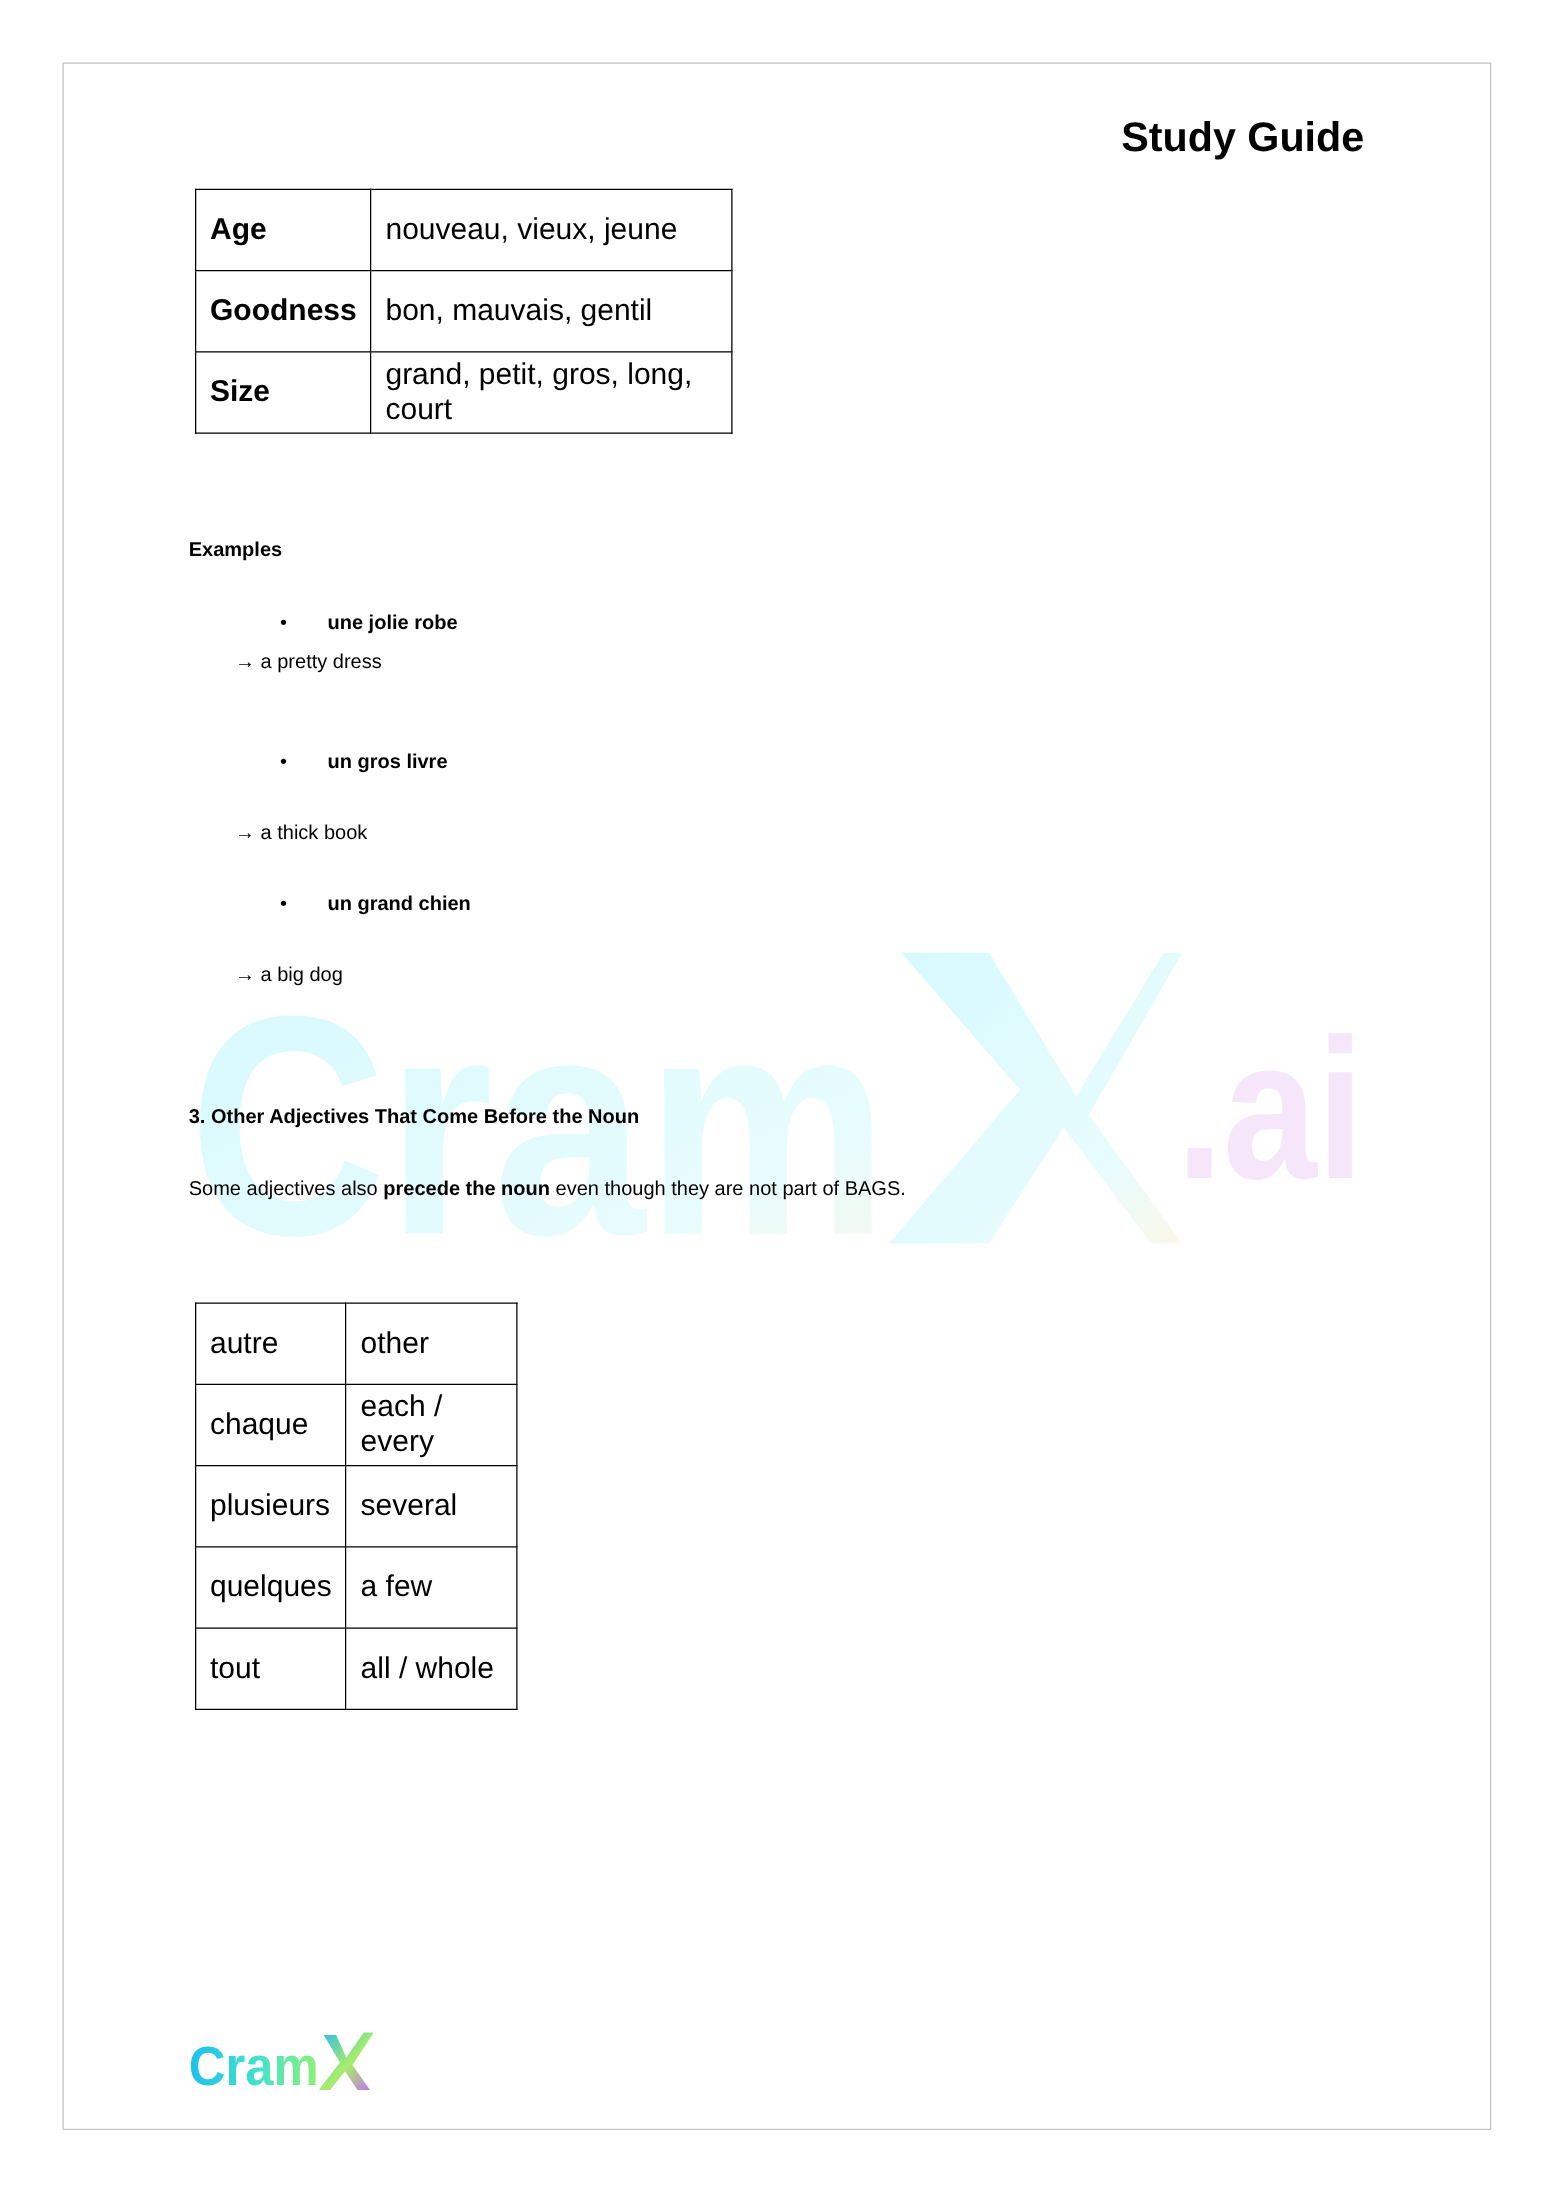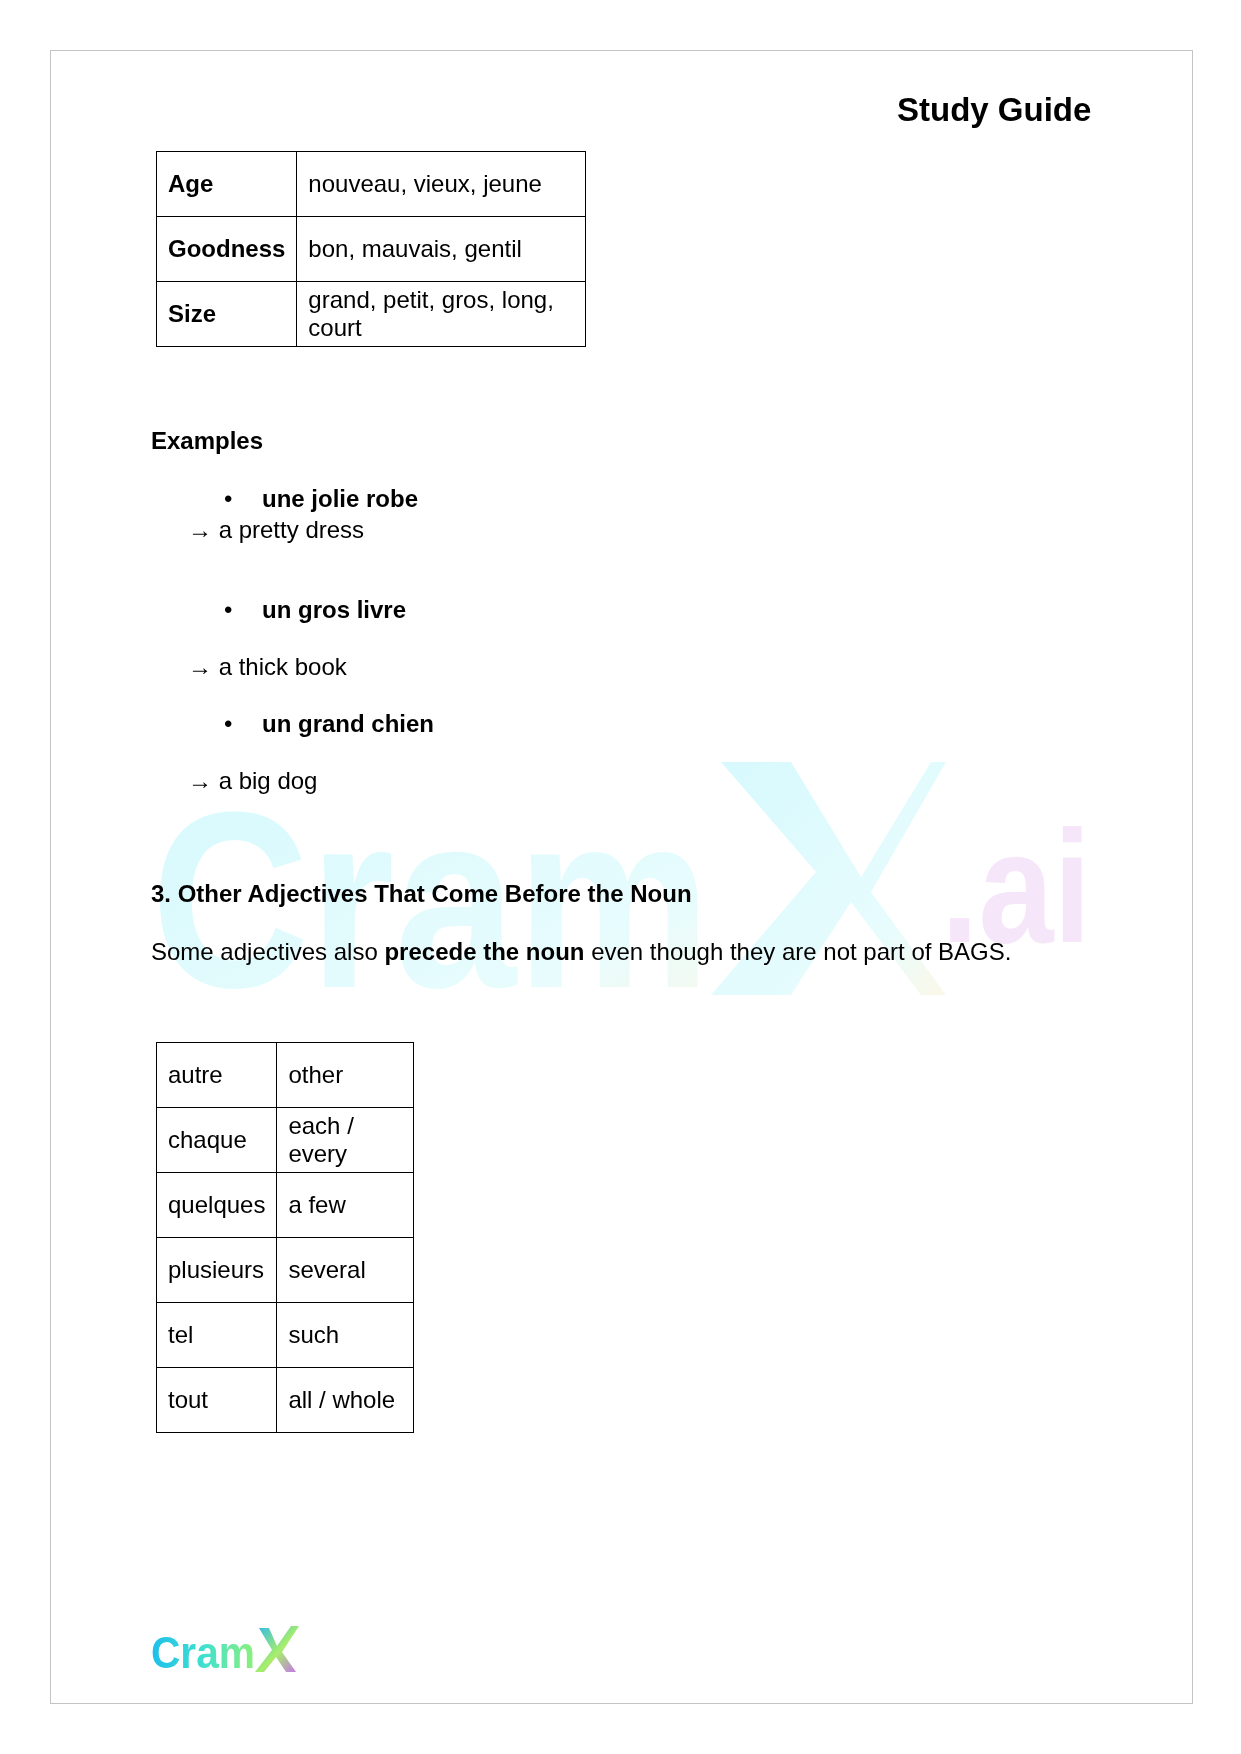--- a/index.html
+++ b/index.html
@@ -11,21 +11,21 @@
     .title { left: 897px; top: 88px; font-size: 33px; font-weight: bold; line-height: 44px; }
     table.grid { position: absolute; border-collapse: collapse; font-size: 24px; }
     table.grid td { border: 1.5px solid #000; padding: 0 11px; height: 64px; vertical-align: middle; }
     table.grid td.b { font-weight: bold; }
     #t1 { left: 156px; top: 151px; }
     #t1 td.c1 { width: 102px; }
     #t1 td.c2 { width: 266px; }
     #t2 { left: 156px; top: 1042px; }
     #t2 td.c1 { width: 93px; }
     #t2 td.c2 { width: 114px; }
-    .body-text { font-size: 24px; line-height: 26px; }
+    .body-text { font-size: 16px; line-height: 26px; }
     .h-examples { left: 151px; top: 428px; font-weight: bold; }
     .bullet-row { left: 188px; font-weight: bold; margin-left: 36px; }
     .bullet-row .dot { display: inline-block; width: 38px; font-weight: normal; }
     .arrow-row { left: 188px; }
     .h3 { left: 151px; top: 881px; font-weight: bold; }
     .para { left: 151px; top: 939px; }
     .para b { font-weight: bold; }
     .watermark { position: absolute; left: 151px; top: 762px; width: 940px; height: 233px;
                  pointer-events: none; opacity: 0.9; }
     .logo { position: absolute; left: 151px; top: 1624px; width: 148px; height: 50px; }
@@ -92,30 +92,26 @@
   <tbody>
   <tr>
     <td class="c1">autre</td>
     <td class="c2">other</td>
   </tr>
   <tr>
     <td class="c1">chaque</td>
     <td class="c2">each / every</td>
   </tr>
   <tr>
-    <td class="c1">quelques</td>
-    <td class="c2">a few</td>
-  </tr>
-  <tr>
     <td class="c1">plusieurs</td>
     <td class="c2">several</td>
   </tr>
   <tr>
-    <td class="c1">tel</td>
-    <td class="c2">such</td>
+    <td class="c1">quelques</td>
+    <td class="c2">a few</td>
   </tr>
   <tr>
     <td class="c1">tout</td>
     <td class="c2">all / whole</td>
   </tr>
 </tbody>
   </table>
 
 <svg class="logo" viewBox="0 0 148 50" xmlns="http://www.w3.org/2000/svg">
   <defs>

